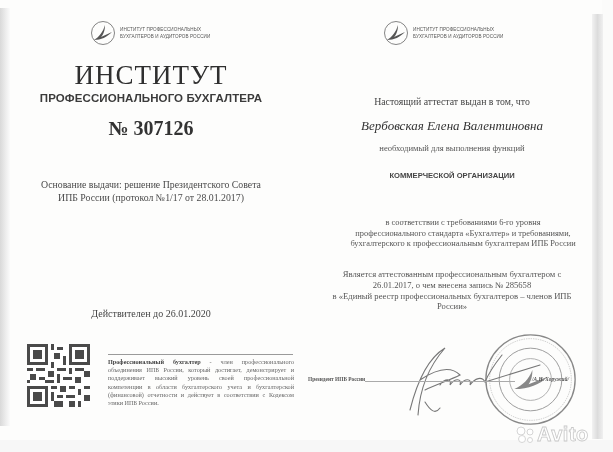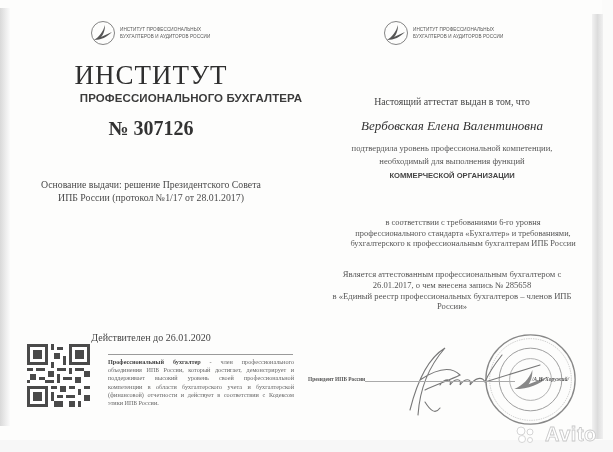--- a/index.html
+++ b/index.html
@@ -17,44 +17,44 @@
     .edge-right { position:absolute; left:592px; top:14px; width:11px; height:425px;
       background:linear-gradient(90deg,#f2f2f2,#dcdcdc 50%,#f0f0f0); }
     .bottom-gap { position:absolute; left:0; top:440px; width:613px; height:12px; background:#f7f7f7; }
 
     .logo { position:absolute; display:flex; align-items:center; gap:4px; }
     .logo svg { width:26px; height:26px; }
     .logo-text { font-family:"Liberation Sans","DejaVu Sans",sans-serif; font-size:4.6px; line-height:7px; color:#555; letter-spacing:0.1px; text-transform:uppercase; }
 
     .title { position:absolute; left:0; width:302px; text-align:center; }
     .title-main { top:60px; font-size:27px; letter-spacing:1px; color:#2f2f2f; }
-    .title-sub { top:92px; font-family:"Liberation Sans","DejaVu Sans",sans-serif; font-size:11.5px; font-weight:bold; color:#3b3b3b; letter-spacing:0.1px;padding-left:40px; }
+    .title-sub { top:92px; font-family:"Liberation Sans","DejaVu Sans",sans-serif; font-size:11.5px; font-weight:bold; color:#3b3b3b; letter-spacing:0.1px; }
     .number { position:absolute; left:0; width:302px; top:117px; text-align:center; font-size:20px; font-weight:bold; color:#333; }
     .basis { position:absolute; left:0; width:302px; top:178px; text-align:center; font-size:9.8px; line-height:13px; color:#4a4a4a; }
-    .valid { position:absolute; left:0; width:302px; top:308px; text-align:center; font-size:10px; color:#444;margin-top:24px; }
+    .valid { position:absolute; left:0; width:302px; top:308px; text-align:center; font-size:10px; color:#444; }
 
     .qr { position:absolute; left:27px; top:344px; width:63px; height:63px; }
     .def-line { position:absolute; left:108px; top:354px; width:185px; height:1px; background:#9a9a9a; }
     .definition { position:absolute; left:108px; top:358px; width:186px; font-size:6.2px; line-height:8.2px; color:#666; text-align:justify; }
     .definition b { color:#444; }
 
     .r-intro { position:absolute; left:302px; width:300px; top:96px; text-align:center; font-size:9.8px; color:#444; }
     .r-name { position:absolute; left:302px; width:300px; top:118px; text-align:center; font-size:13px; font-weight:normal; font-style:italic; color:#333; }
     .r-confirm { position:absolute; left:302px; width:300px; top:142px; text-align:center; font-size:8.6px; line-height:12.5px; color:#555; }
     .r-position { position:absolute; left:302px; width:300px; top:171px; text-align:center; font-family:"Liberation Sans","DejaVu Sans",sans-serif; font-size:7.6px; line-height:10.5px; font-weight:bold; color:#444; }
     .r-standard { position:absolute; left:313px; width:300px; top:218px; text-align:center; font-size:8.4px; line-height:10.5px; color:#555; }
     .r-registry { position:absolute; left:302px; width:300px; top:269px; text-align:center; font-size:8.6px; line-height:10.8px; color:#555; }
 
     .r-sign-label { position:absolute; left:308px; top:376px; font-size:5.4px; color:#555; font-weight:bold; }
     .r-sign-line { position:absolute; left:365px; top:381px; width:150px; height:1px; background:#aaa; }
     .r-sign-name { position:absolute; left:532px; top:376px; font-size:5.4px; color:#555; font-weight:bold; font-style:italic; }
     .stamp { position:absolute; left:483px; top:332px; width:95px; height:95px; }
     .signature { position:absolute; left:390px; top:340px; width:160px; height:80px; }
 
-    .watermark { position:absolute; left:515px; top:423px; display:flex; align-items:center; gap:8px; }
+    .watermark { position:absolute; left:515px; top:423px; display:flex; align-items:center; gap:0; }
     .wm-dots { width:22px; height:18px; }
     .wm-text { font-family:"Liberation Sans","DejaVu Sans",sans-serif; font-size:20px; font-weight:bold; color:#fff;
       -webkit-text-stroke:0.8px #c8c8c8; letter-spacing:0.5px; }
   </style>
 </head>
 <body>
 
 <div class="page page-left"></div>
 <div class="page page-right"></div>
 <div class="edge-left"></div>
@@ -143,21 +143,20 @@
   </svg>
   <div class="logo-text">
     <div>ИНСТИТУТ ПРОФЕССИОНАЛЬНЫХ</div>
     <div>БУХГАЛТЕРОВ И АУДИТОРОВ РОССИИ</div>
   </div>
 </div>
 
 <div class="r-intro">Настоящий аттестат выдан в том, что</div>
 <div class="r-name">Вербовская Елена Валентиновна</div>
 <div class="r-confirm">
-  <div>подтвердила уровень профессиональной компетенции,</div>
   <div>необходимый для выполнения функций</div>
 </div>
 <div class="r-position">
   <div>КОММЕРЧЕСКОЙ ОРГАНИЗАЦИИ</div>
 </div>
 <div class="r-standard">
   <div>в соответствии с требованиями 6-го уровня</div>
   <div>профессионального стандарта «Бухгалтер» и требованиями,</div>
   <div>бухгалтерского к профессиональным бухгалтерам ИПБ России</div>
 </div>

